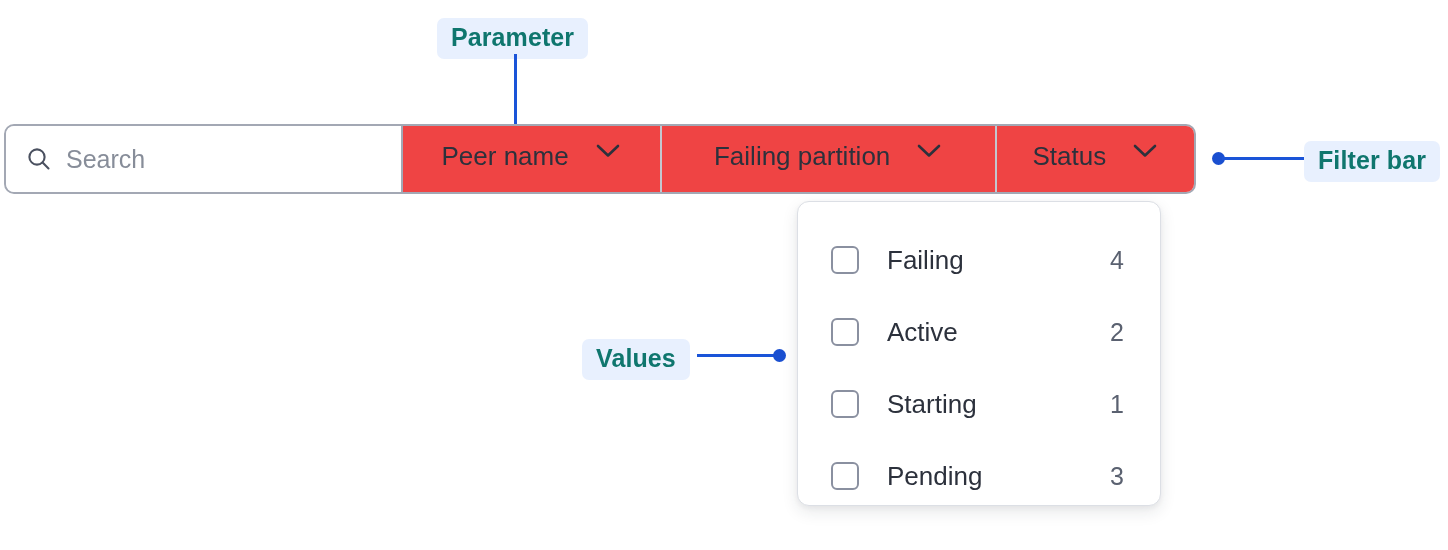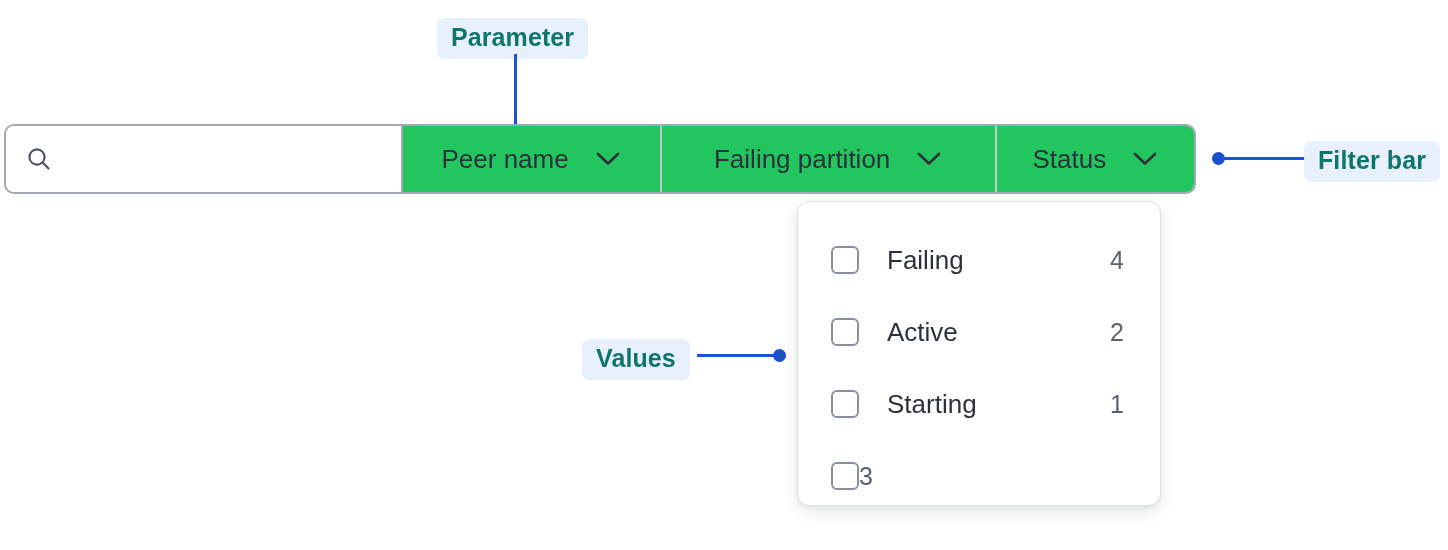--- a/index.html
+++ b/index.html
@@ -80,25 +80,24 @@
     font-family: "Liberation Sans", sans-serif;
     font-size: 25px;
     color: #3c414d;
     width: 320px;
     padding: 0;
   }
   .search-input::placeholder { color: #878d99; opacity: 1; }
 
   .filter-seg {
     display: flex;
-    align-items: center;
     justify-content: center;
     gap: 26px;
-    padding: 8px 26px;
-    background: #22c55e;
+    padding: 17px 26px;
+    background: #ef4444;
     box-sizing: border-box;
     border-right: 2px solid #c3c7d0;
     cursor: pointer;
   }
   .filter-seg:last-child { border-right: none; }
   .filter-seg-label {
     font-size: 26px;
     color: #2c313c;
     white-space: nowrap;
     line-height: 1;
@@ -158,20 +157,21 @@
 
 <div class="filter-bar">
 
   <div class="search-seg">
     <span class="search-icon">
       <svg width="26" height="26" viewBox="0 0 26 26" fill="none">
         <circle cx="11" cy="11" r="7.6" stroke="#4b5160" stroke-width="2.1"></circle>
         <line x1="16.6" y1="16.6" x2="22.5" y2="22.5" stroke="#4b5160" stroke-width="2.1" stroke-linecap="round"></line>
       </svg>
     </span>
+    <input class="search-input" type="text" value="" placeholder="Search" style="">
   </div>
 
   <div class="filter-seg" style="width:260px;">
     <span class="filter-seg-label">Peer name</span>
     <span class="chev">
       <svg width="26" height="16" viewBox="0 0 26 16" fill="none">
         <path d="M3 3 L13 12.5 L23 3" stroke="#2c313c" stroke-width="2.6" stroke-linecap="round" stroke-linejoin="round"></path>
       </svg>
     </span>
   </div>
@@ -215,20 +215,21 @@
   </div>
 
   <div class="dd-item">
     <span class="dd-checkbox"></span>
     <span class="dd-label">Starting</span>
     <span class="dd-count">1</span>
   </div>
 
   <div class="dd-item">
     <span class="dd-checkbox"></span>
+    <span class="dd-label">Pending</span>
     <span class="dd-count">3</span>
   </div>
 
 </div>
 
 <div class="anno-badge" style="left:582px; top:339px;">Values</div>
 <div class="anno-line-h" style="left:697px; top:354px; width:80px;"></div>
 <div class="anno-dot" style="left:773px; top:349px;"></div>
 
 </body></html>

